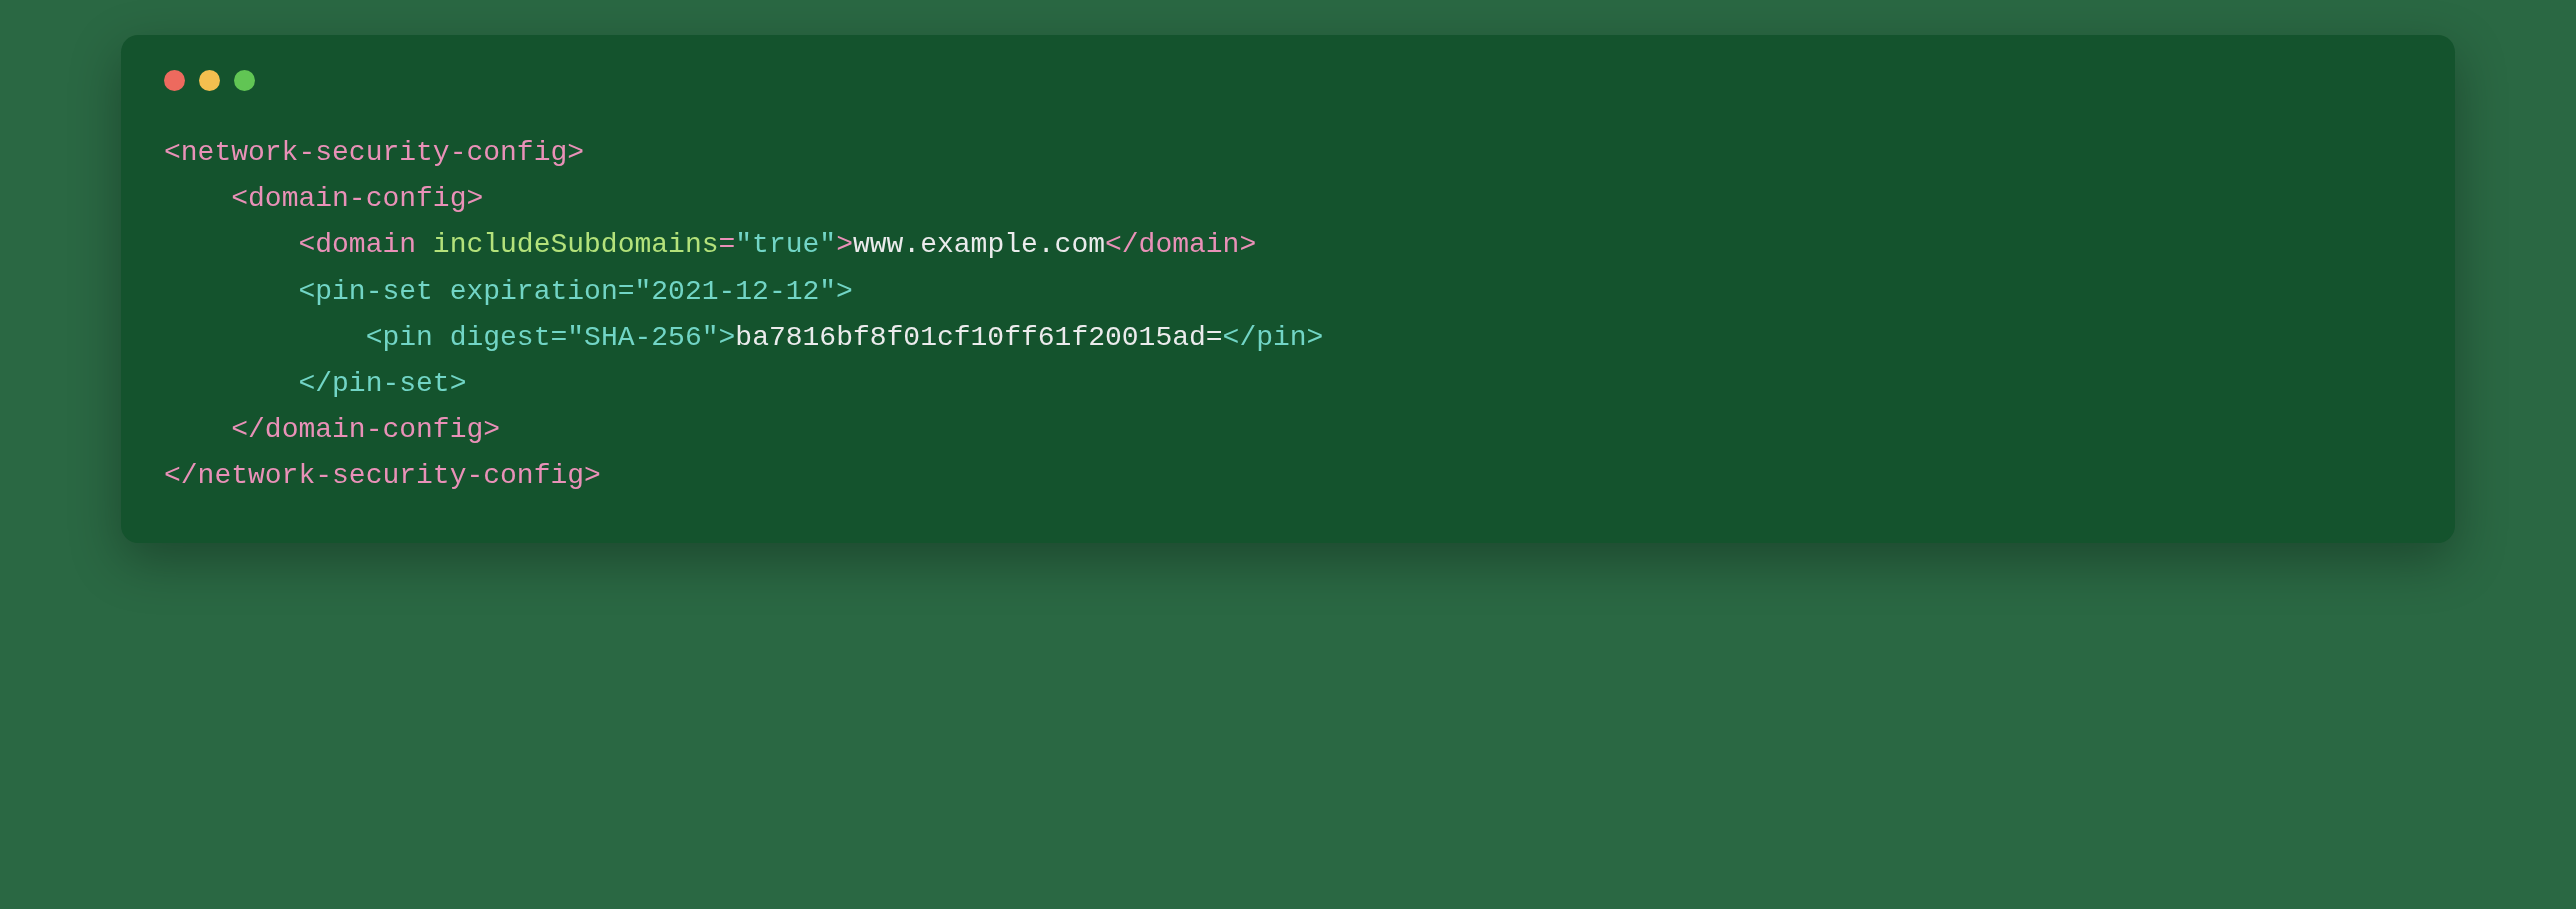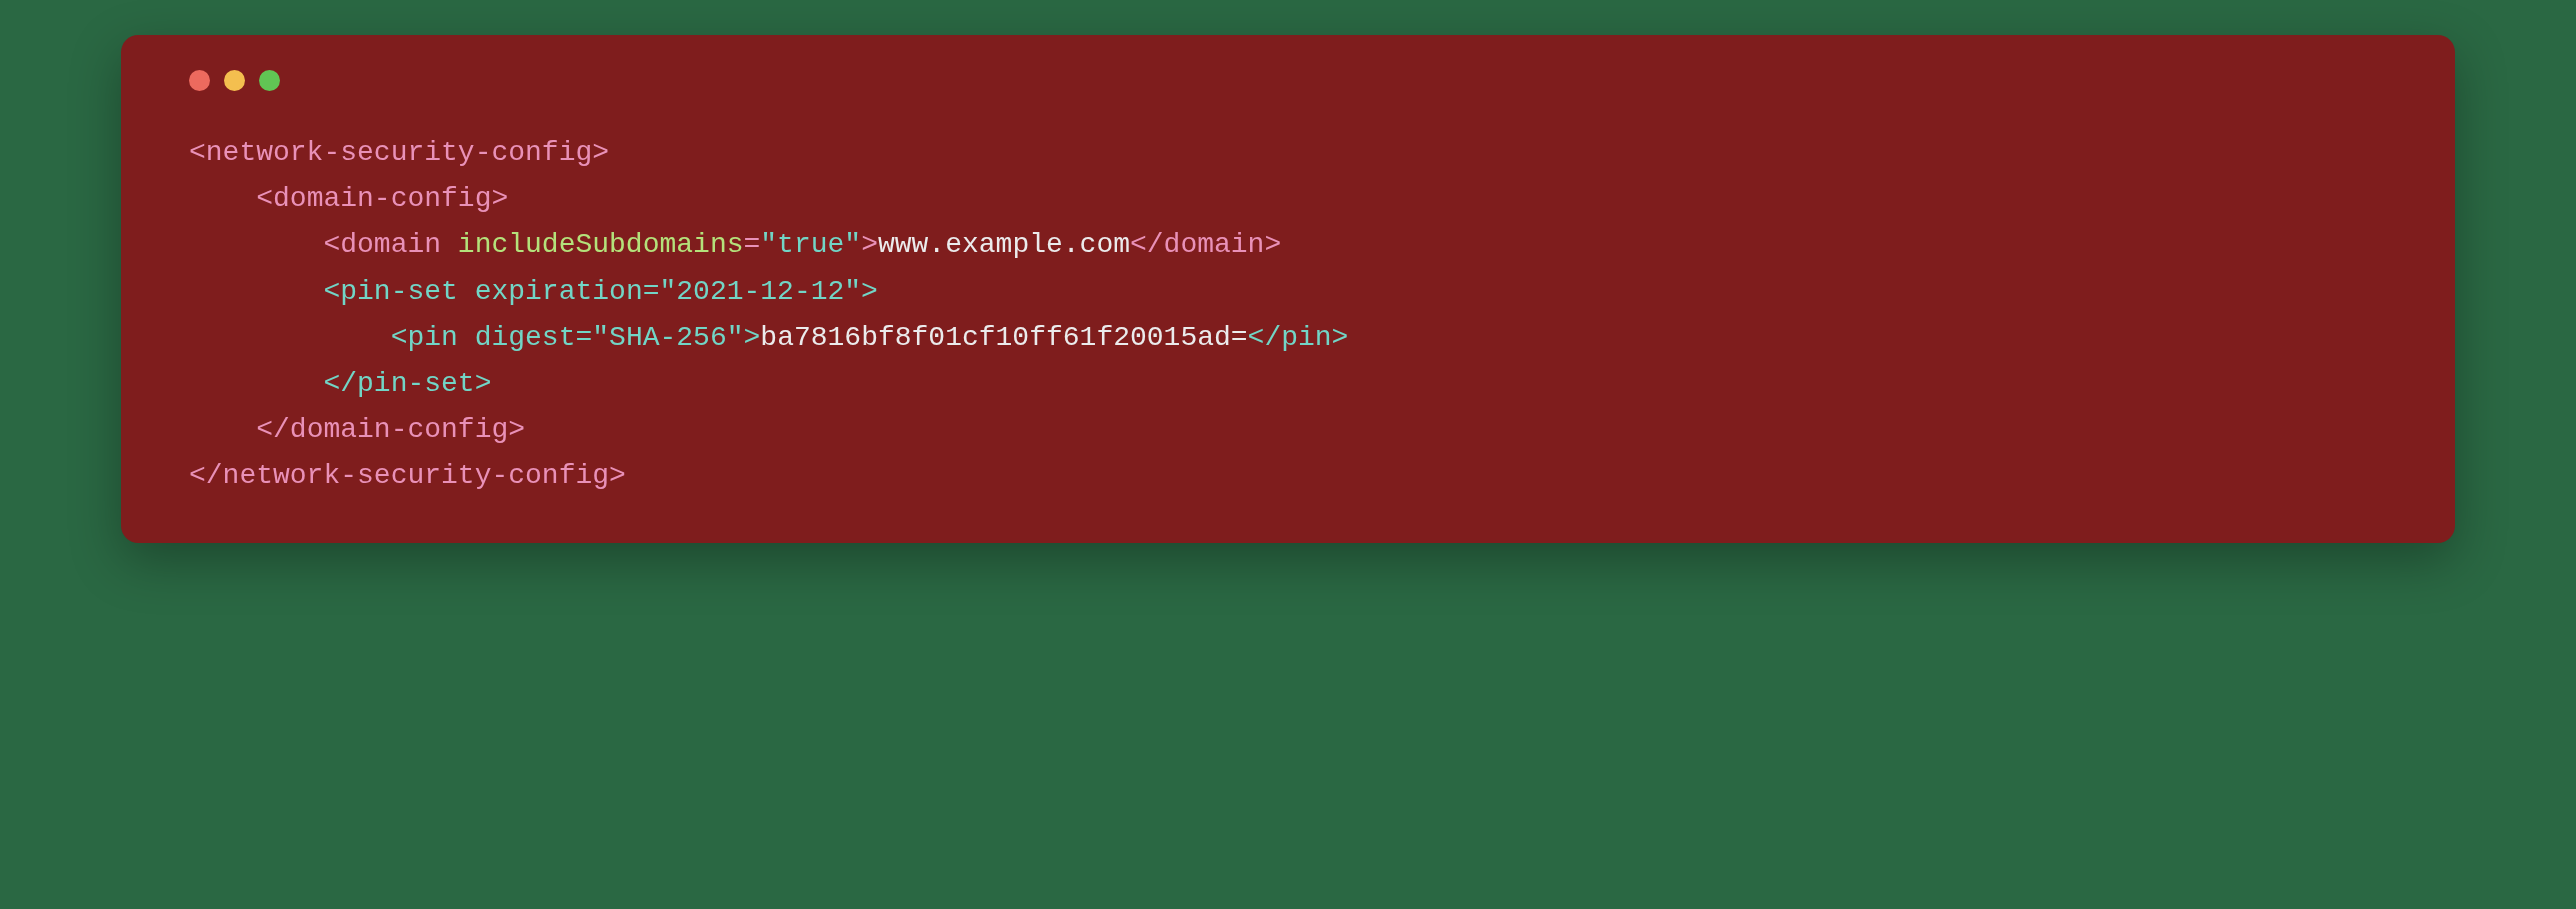--- a/index.html
+++ b/index.html
@@ -7,23 +7,23 @@
       padding: 0;
       box-sizing: border-box;
     }
     body {
       background: #2a6843;
       padding: 35px 121px;
       font-family: 'SF Mono', 'Monaco', 'Consolas', 'Courier New', monospace;
       min-height: 100vh;
     }
     .code-window {
-      background: #7f1d1d;
+      background: #14532d;
       border-radius: 17.3px;
-      padding: 35px 43px 43px 68px;
+      padding: 35px 43px 43px 43px;
       box-shadow: 0 17.3px 52px rgba(0,0,0,0.3);
     }
     .window-controls {
       display: flex;
       gap: 14px;
       margin-bottom: 39px;
     }
     .window-dot {
       width: 21px;
       height: 21px;

